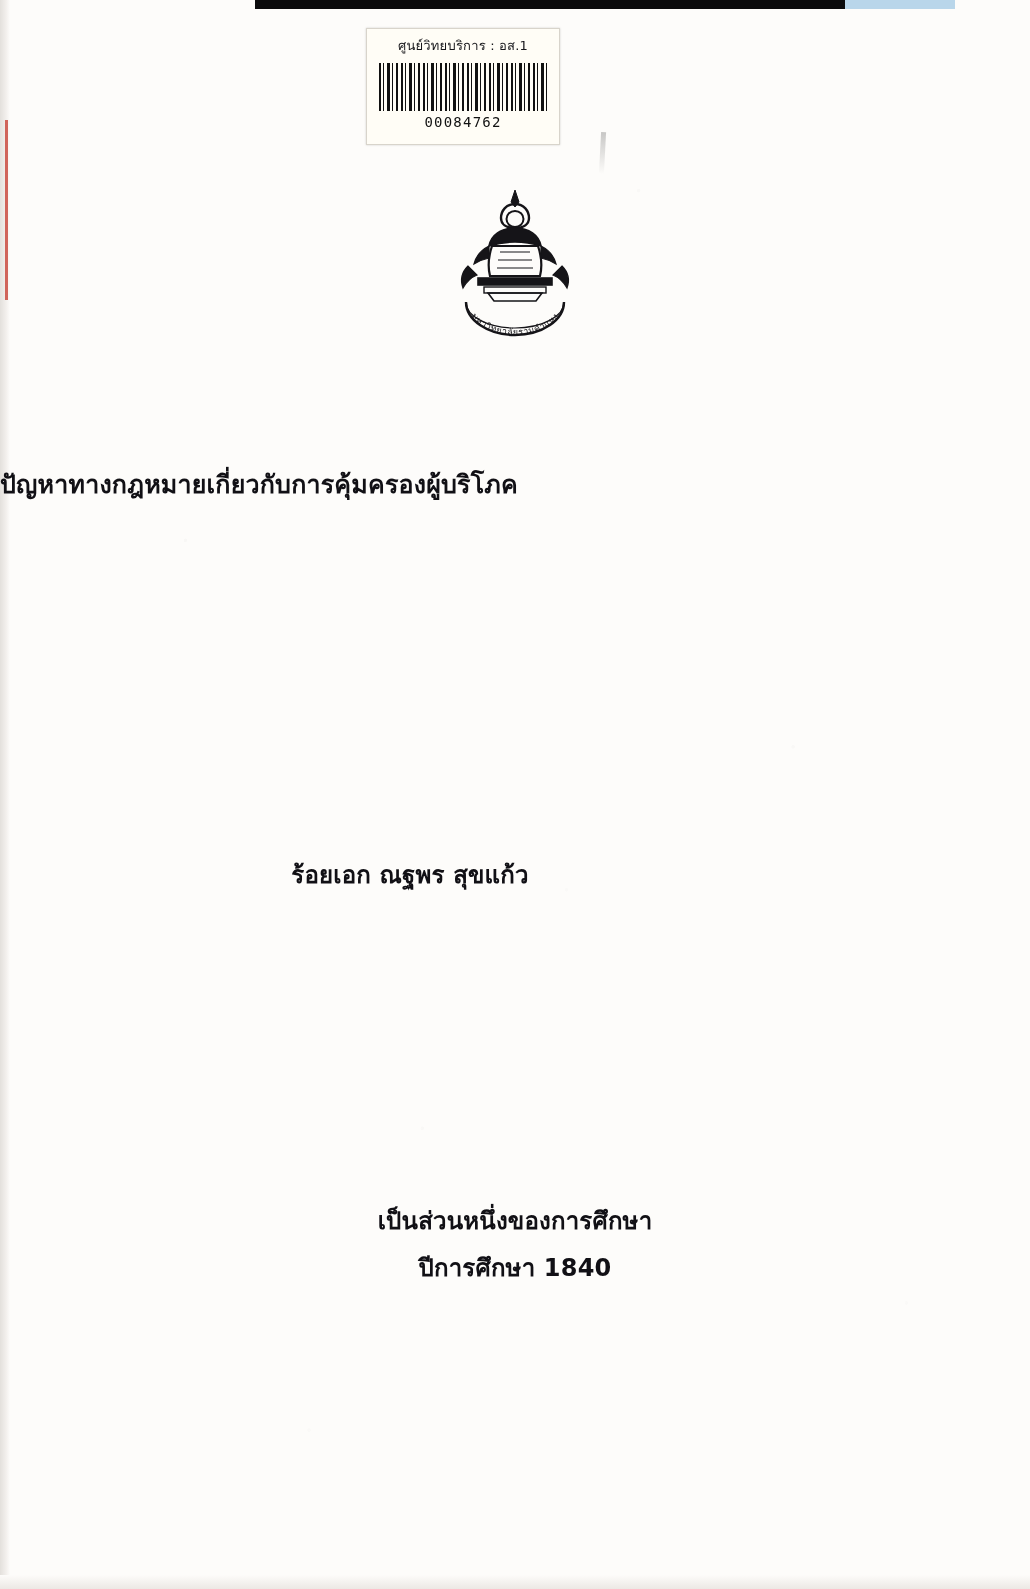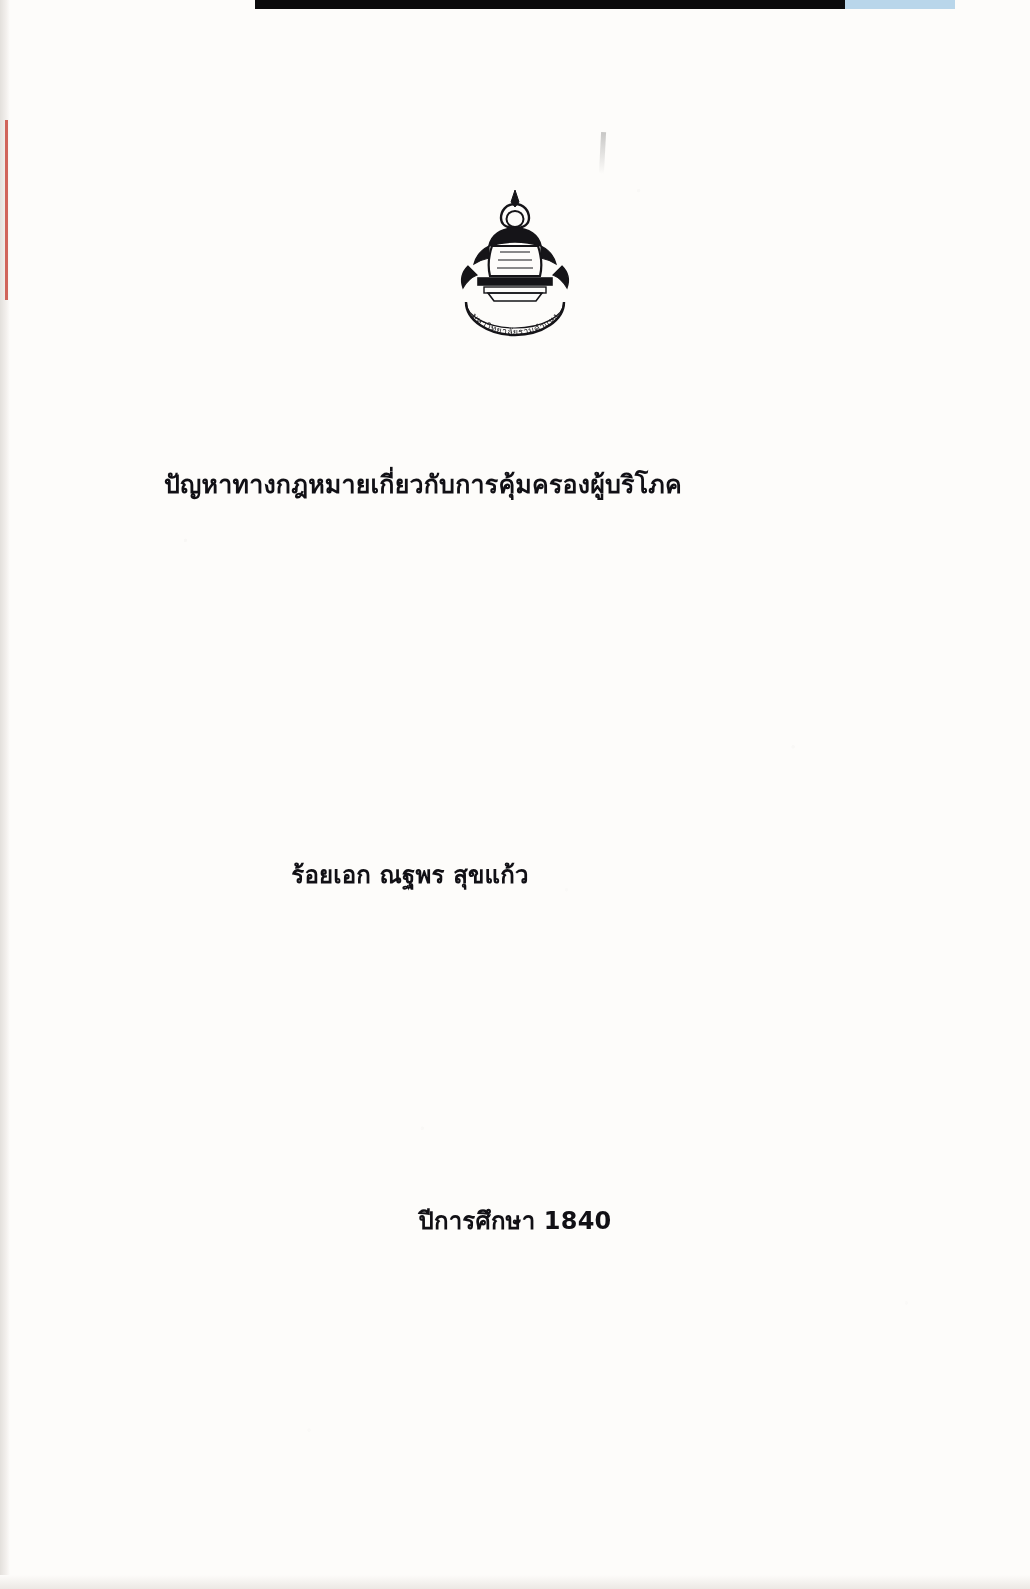--- a/index.html
+++ b/index.html
@@ -136,21 +136,20 @@
     text-align: center;
   }
   .emblem svg { display: inline-block; }
 
   
   .title-block {
     position: absolute;
     top: 458px;
     left: 0;
     width: 846px;
-    text-align: center;
     color: #111015;
   }
   .title-line {
     font-size: 25px;
     line-height: 54px;
     font-weight: 600;
     letter-spacing: .2px;
   }
 
   .author-block {
@@ -188,20 +187,25 @@
 <div class="page">
 
   <div class="paper-noise"></div>
 
   <div class="scan-top-bar"></div>
   <div class="scan-top-bar-gap"></div>
   <div class="scan-left-edge"></div>
   <div class="scan-left-red"></div>
   <div class="scan-bottom-edge"></div>
 
+  <div class="barcode-label">
+    <div class="barcode-caption">ศูนย์วิทยบริการ : อส.1</div>
+    <div class="barcode-bars"></div>
+    <div class="barcode-number">00084762</div>
+  </div>
   <div class="smudge"></div>
 
   <div class="emblem">
     <svg width="150" height="160" viewBox="0 0 150 160" aria-hidden="true">
       <g fill="#151418" stroke="#151418">
 
         <path d="M75 4 L79 16 L75 21 L71 16 Z"></path>
         <path d="M75 18 c-9 0 -14 7 -14 14 c0 6 5 10 14 10 c9 0 14 -4 14 -10 c0 -7 -5 -14 -14 -14 Z" fill="none" stroke-width="2.4"></path>
         <ellipse cx="75" cy="33" rx="8.5" ry="8" fill="#fdfcfa" stroke-width="2"></ellipse>
 
@@ -230,16 +234,17 @@
 
   <div class="title-block">
     <div class="title-line">ปัญหาทางกฎหมายเกี่ยวกับการคุ้มครองผู้บริโภค</div>
   </div>
 
   <div class="author-block">
     <div class="author-line">ร้อยเอก ณฐพร  สุขแก้ว</div>
   </div>
 
   <div class="footer-block">
+    <div class="footer-line">เป็นส่วนหนึ่งของการศึกษา</div>
     <div class="footer-line">ปีการศึกษา 1840</div>
   </div>
 
 </div>
 
 </body></html>

